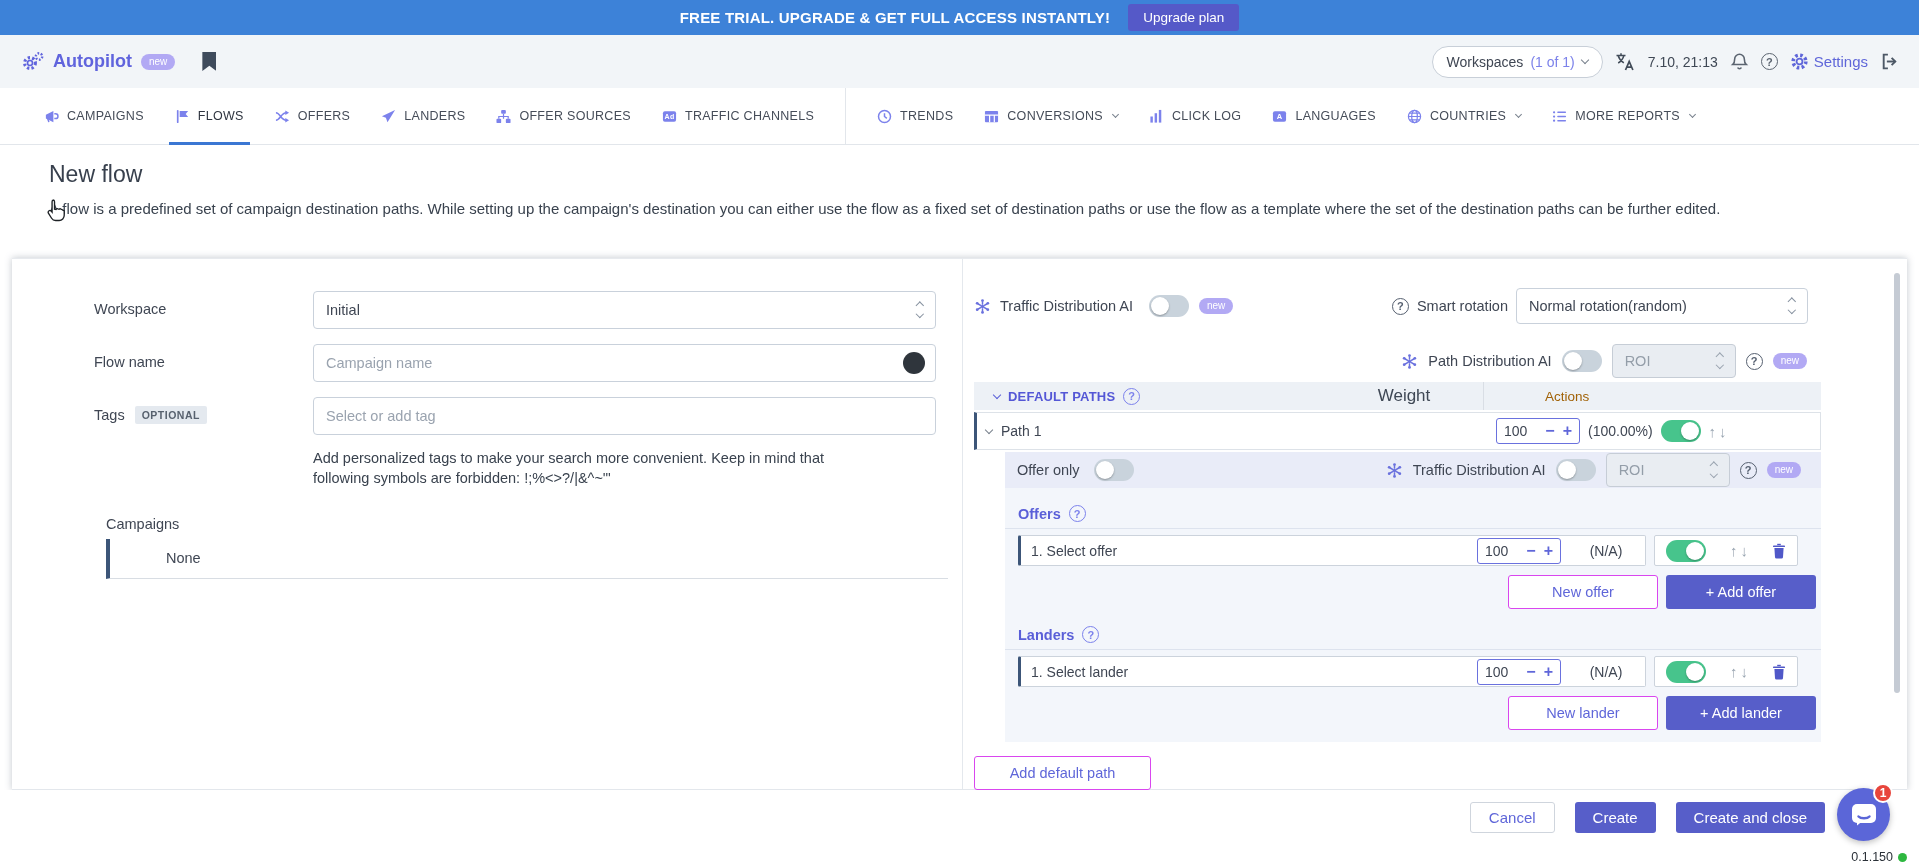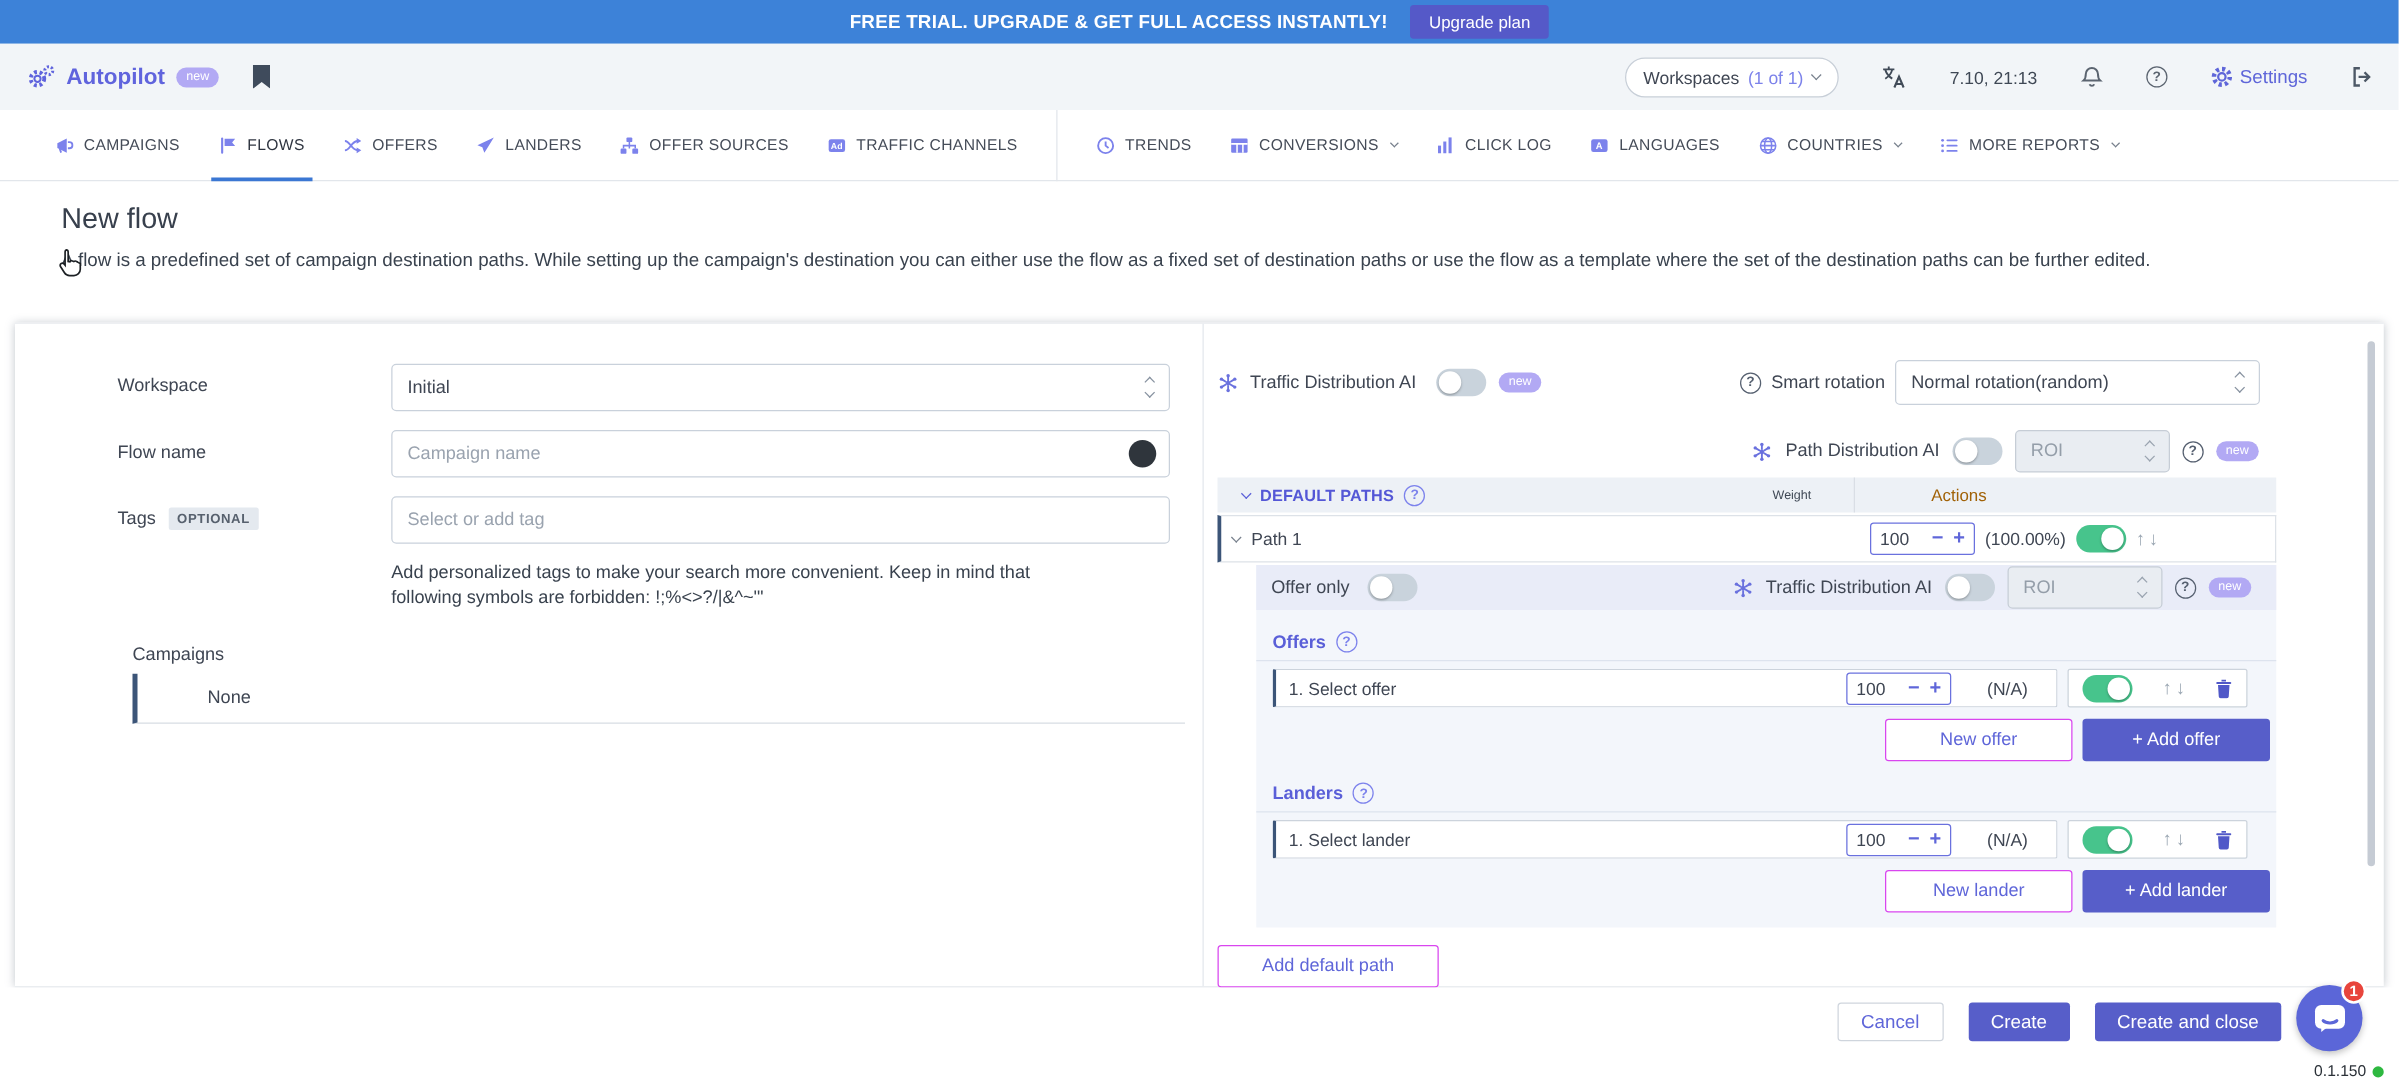--- a/index.html
+++ b/index.html
@@ -13,21 +13,21 @@
   .btn-upgrade { background:#5559c8; color:#fff; font-size:13.5px; border:none; border-radius:3px;
     padding:6px 15px; cursor:pointer; }
 
   
   .header { height:53px; background:#f2f5f8; display:flex; align-items:center; padding:0 20px 0 22px; }
   .hdr-left { display:flex; align-items:center; gap:9px; }
   .app-name { color:#6064dd; font-size:18px; font-weight:bold; }
   .badge-new { background:#b2a9f4; color:#fff; font-size:10px; padding:2px 8px 3px; border-radius:9px; }
   .bookmark { width:14px; height:19px; background:#3f4b5c; margin-left:18px;
     clip-path:polygon(0 0,100% 0,100% 100%,50% 72%,0 100%); }
-  .hdr-right { margin-left:auto; display:flex; align-items:center; gap:34px; }
+  .hdr-right { margin-left:auto; display:flex; align-items:center; gap:12px; }
   .ws-pill { display:flex; align-items:center; gap:7px; background:#fff; border:1px solid #c8cfd8;
     border-radius:16px; height:32px; padding:0 14px; font-size:14px; cursor:pointer; }
   .ws-count { color:#7c82ea; }
   .hdr-time { font-size:14px; color:#3f4855; }
   .help-c { width:17px; height:17px; border-radius:50%; border:1.5px solid #5b6470; color:#5b6470;
     font-size:11px; font-weight:bold; display:flex; align-items:center; justify-content:center; }
   .settings-link { display:flex; align-items:center; gap:5px; color:#5f66d9; font-size:15px; cursor:pointer; }
   .chev { display:inline-block; border:solid #78818d; border-width:0 1.5px 1.5px 0; padding:2.5px;
     transform:rotate(45deg); margin-top:-3px; }
   .chev.purple { border-color:#5a5fd8; }
@@ -92,21 +92,21 @@
   .prow2 { display:flex; justify-content:flex-end; align-items:center; gap:10px; padding-right:14px; margin-top:18px; height:36px; }
   .sel.roi { width:124px; height:34px; background:#e9edf2; border-color:#c6cdd6; color:#949ea9; }
   .sel.roi .spin i { border-color:#9aa4b0; }
   .help-p { width:17px; height:17px; border-radius:50%; border:1.5px solid #566070; color:#566070;
     font-size:11px; font-weight:bold; display:flex; align-items:center; justify-content:center; flex:none; }
   .help-pu { border-color:#7c82ec; color:#7c82ec; }
 
   .thead { position:relative; display:flex; align-items:center; height:28px; background:#edf1f6; margin-top:3px; }
   .dp-title { display:flex; align-items:center; gap:8px; padding-left:20px; color:#5457d6; font-weight:bold;
     font-size:13px; letter-spacing:.2px; }
-  .th-weight { position:absolute; left:385px; width:90px; text-align:right; font-size:10px; color:#3f4855; }
+  .th-weight { position:absolute; left:385px; width:90px; text-align:center; font-size:17px; color:#3f4855; }
   .th-div { position:absolute; left:509px; top:0; bottom:0; width:1px; background:#d9dee5; }
   .th-actions { position:absolute; left:571px; font-size:13.5px; color:#a16207; }
 
   .path-row { position:relative; display:flex; align-items:center; height:38px; background:#fff;
     border:1px solid #dde2e8; border-left:3px solid #3c5578; margin-top:2px; font-size:14px; padding-left:9px; gap:9px; }
   .wcluster { position:absolute; left:519px; display:flex; align-items:center; gap:8px; }
   .wbox { display:flex; align-items:center; width:84px; height:26px; border:1px solid #6a71de; border-radius:3px;
     background:#fff; padding:0 7px; gap:8px; font-size:14px; }
   .wv { flex:1; }
   .wbtn { color:#5f66d9; font-size:16px; font-weight:bold; cursor:pointer; line-height:1; }

